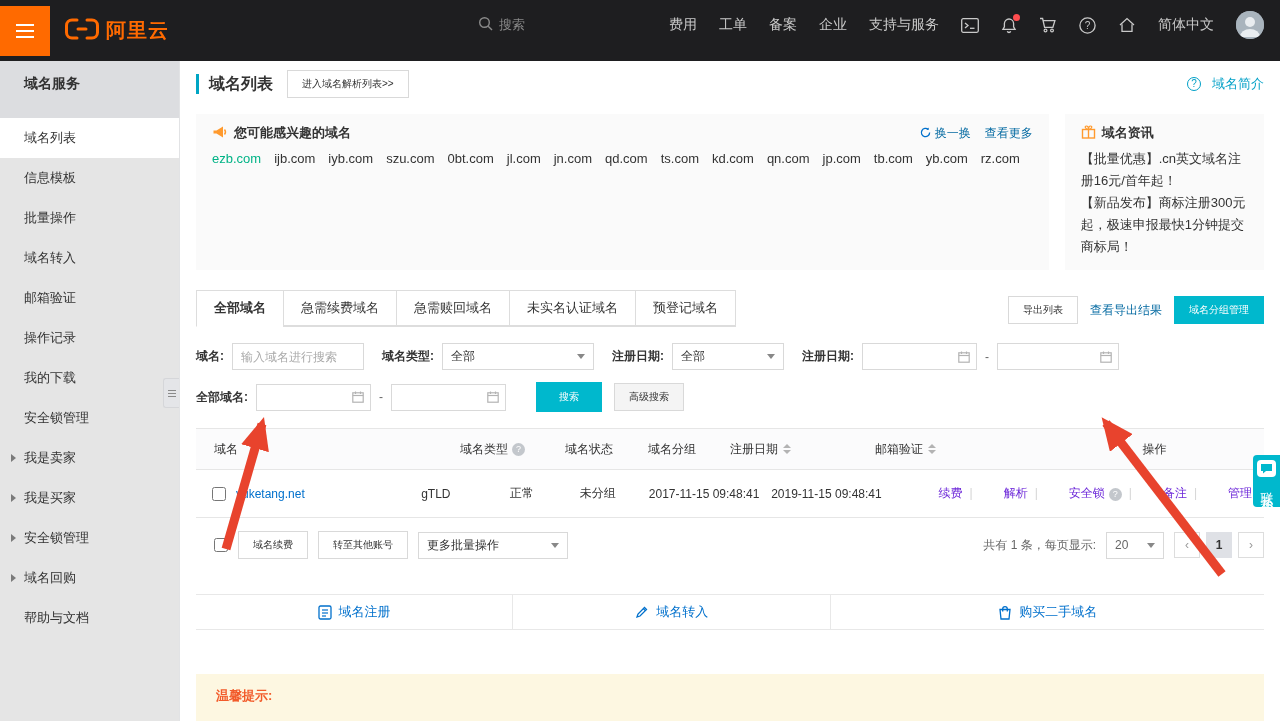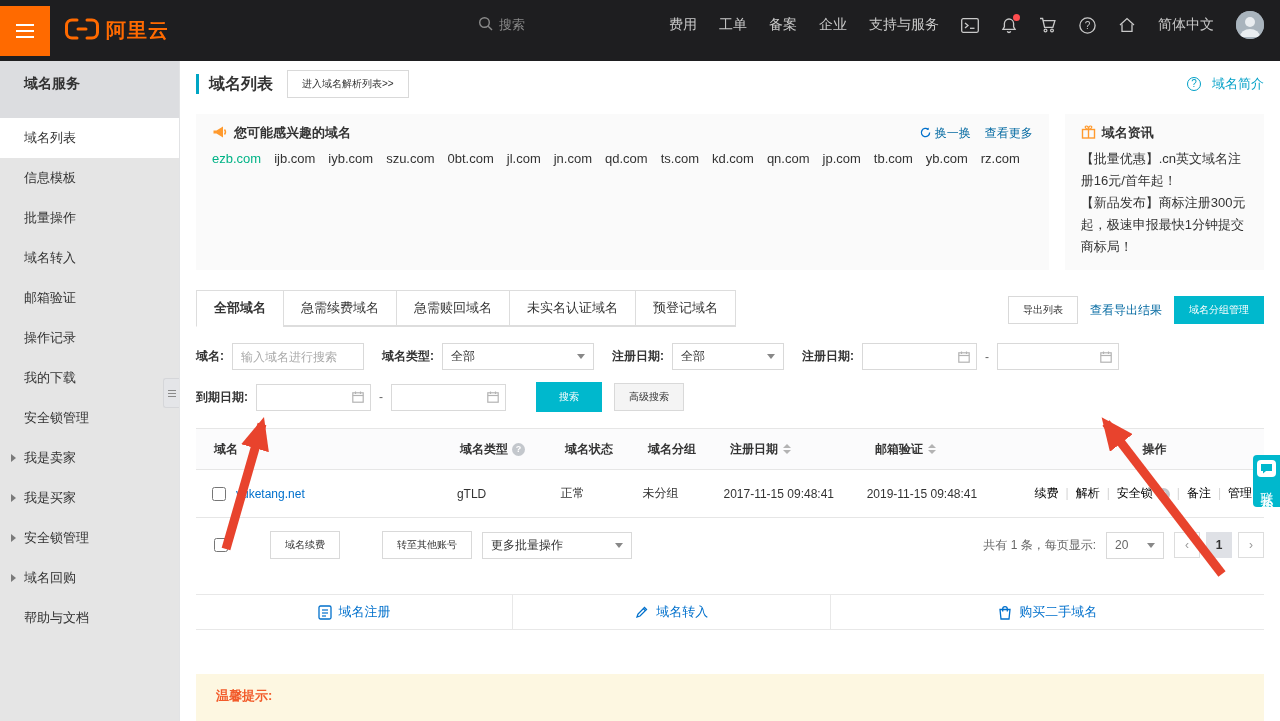--- a/index.html
+++ b/index.html
@@ -66,41 +66,41 @@
   .fake-select { height:27px; border:1px solid #d9d9d9; background:#fff; display:inline-flex; align-items:center; justify-content:space-between; padding:0 8px; font-size:12px; cursor:pointer; }
   .chev { width:0; height:0; border-left:4px solid transparent; border-right:4px solid transparent; border-top:5px solid #888; margin-left:8px; }
   .date-box { height:27px; width:115px; border:1px solid #d9d9d9; background:#fff; display:inline-flex; align-items:center; justify-content:flex-end; padding:0 6px; cursor:pointer; } .gap18 { width:18px; }
   .dash { margin:0 8px; color:#666; }
   .btn-search { padding:7px 22px; }
   .btn-adv { background:#f4f4f4; margin-left:12px; }
 
   
   .tbl { margin-top:16px; }
   .tbl-head, .tbl-row { display:flex; align-items:center; }
-  .tbl-head { height:42px; background:#fbfbfc; border-top:1px solid #e6e6e6; border-bottom:1px solid #e6e6e6; font-weight:bold; font-size:12px; }
+  .tbl-head { height:42px; background:#fbfbfc; border-top:1px solid #e6e6e6; border-bottom:1px solid #e6e6e6; font-weight:normal; font-size:12px; }
   .tbl-row { height:48px; border-bottom:1px solid #e6e6e6; font-size:12px; }
   .c1 { width:264px; display:flex; align-items:center; padding-left:18px; }
   .c2 { width:105px; display:flex; align-items:center; }
   .c3 { width:83px; } .c4 { width:82px; } .c5 { width:145px; display:flex; align-items:center; }
   .c6 { width:170px; display:flex; align-items:center; }
   .c7 { flex:1; display:flex; align-items:center; justify-content:center; }
   .tbl-row .c7 { justify-content:flex-end; padding-right:12px; }
   .qmark { display:inline-block; width:13px; height:13px; border-radius:50%; background:#c3c7cc; color:#fff; font-size:9px; line-height:13px; text-align:center; margin-left:4px; cursor:pointer; }
   .qmark::before { content:"?"; }
   .sort { display:inline-flex; flex-direction:column; gap:2px; margin-left:5px; cursor:pointer; }
   .sort i { display:block; width:0; height:0; border-left:4px solid transparent; border-right:4px solid transparent; }
   .sort .up { border-bottom:4px solid #b3b3b3; }
   .sort .dn { border-top:4px solid #b3b3b3; }
   .cb { width:14px; height:14px; margin-right:10px; cursor:pointer; }
   .domain-link { color:#0070cc; cursor:pointer; }
-  .action-link { color:#000000; cursor:pointer; white-space:nowrap; }
+  .action-link { color:#6d28d9; cursor:pointer; white-space:nowrap;margin-left:24px; }
   .action-link:not(:last-child)::after { content:"|"; color:#d5d5d5; margin:0 7px; cursor:default; }
 
   .batch-row { display:flex; align-items:center; padding:13px 0 13px 18px; }
-  .batch-row .btn { margin-right:10px;margin-left:32px; }
+  .batch-row .btn { margin-right:10px; }
   .more-select { width:150px; margin-right:0; }
   .batch-right { margin-left:auto; display:flex; align-items:center; gap:10px; color:#666; }
   .pp-select { width:58px; }
   .pager { display:flex; align-items:center; gap:6px; }
   .pg { width:26px; height:26px; border:1px solid #ddd; background:#fff; display:flex; align-items:center; justify-content:center; color:#999; cursor:pointer; }
   .pg.cur { background:#dfe1e6; color:#333; border-color:#dfe1e6; font-weight:bold; }
 
   .quick-links { margin-top:22px; border-top:1px solid #e8e8e8; border-bottom:1px solid #e8e8e8; height:36px; display:flex; }
   .ql-cell { display:flex; align-items:center; justify-content:center; gap:7px; color:#0070cc; font-size:13px; cursor:pointer; }
   .ql-cell + .ql-cell { border-left:1px solid #e8e8e8; }
@@ -314,21 +314,21 @@
       <span class="date-box" style="width:122px">
           <svg width="12" height="12" viewBox="0 0 12 12" fill="none">
             <rect x="0.8" y="1.8" width="10.4" height="9.4" stroke="#b3b3b3" stroke-width="1.2"></rect>
             <line x1="3.5" y1="0.5" x2="3.5" y2="3" stroke="#b3b3b3" stroke-width="1.2"></line>
             <line x1="8.5" y1="0.5" x2="8.5" y2="3" stroke="#b3b3b3" stroke-width="1.2"></line>
             <line x1="0.8" y1="4.5" x2="11.2" y2="4.5" stroke="#b3b3b3" stroke-width="1.2"></line>
           </svg>
         </span>
     </div>
     <div class="filter-row">
-      <span class="f-label">到期日期:</span>
+      <span class="f-label">全部域名:</span>
       <span class="date-box">
           <svg width="12" height="12" viewBox="0 0 12 12" fill="none">
             <rect x="0.8" y="1.8" width="10.4" height="9.4" stroke="#b3b3b3" stroke-width="1.2"></rect>
             <line x1="3.5" y1="0.5" x2="3.5" y2="3" stroke="#b3b3b3" stroke-width="1.2"></line>
             <line x1="8.5" y1="0.5" x2="8.5" y2="3" stroke="#b3b3b3" stroke-width="1.2"></line>
             <line x1="0.8" y1="4.5" x2="11.2" y2="4.5" stroke="#b3b3b3" stroke-width="1.2"></line>
           </svg>
         </span>
       <span class="dash">-</span>
       <span class="date-box">

